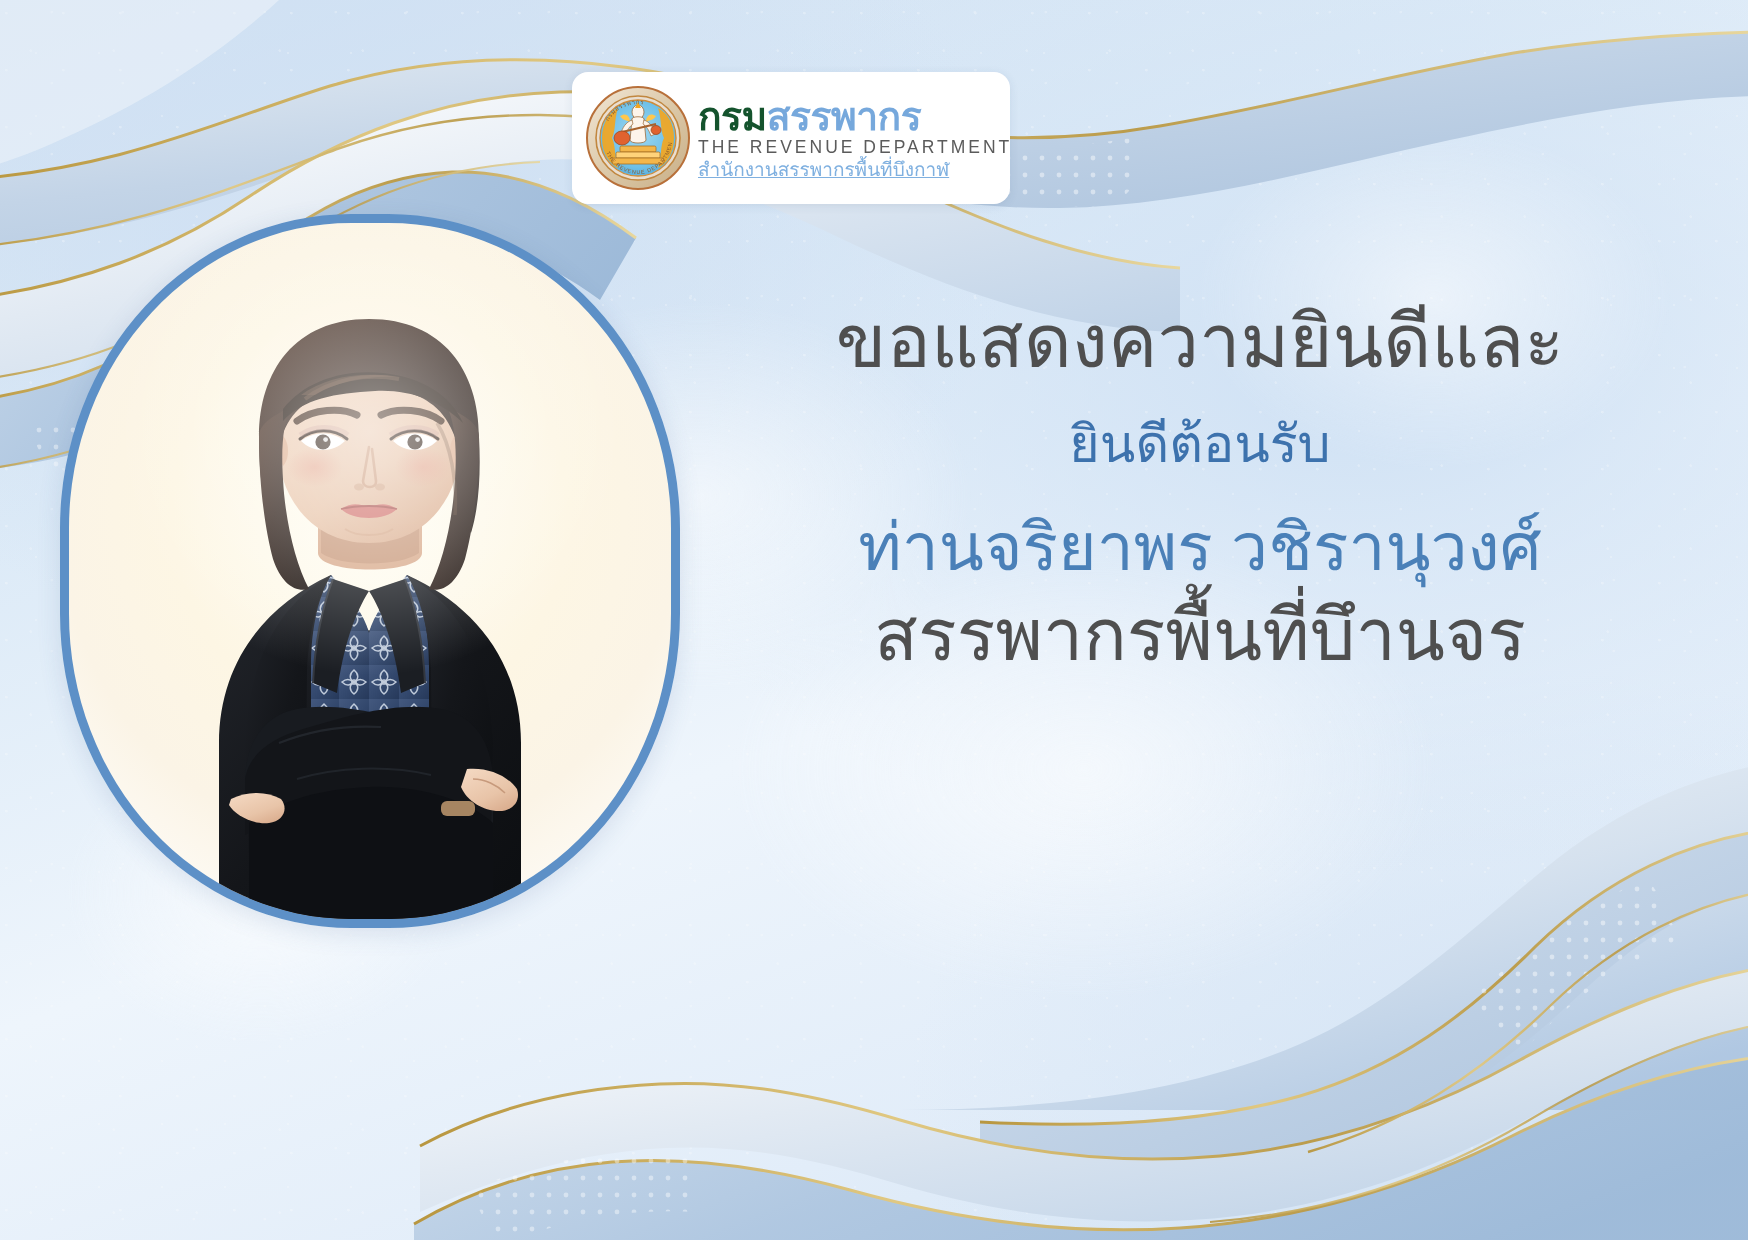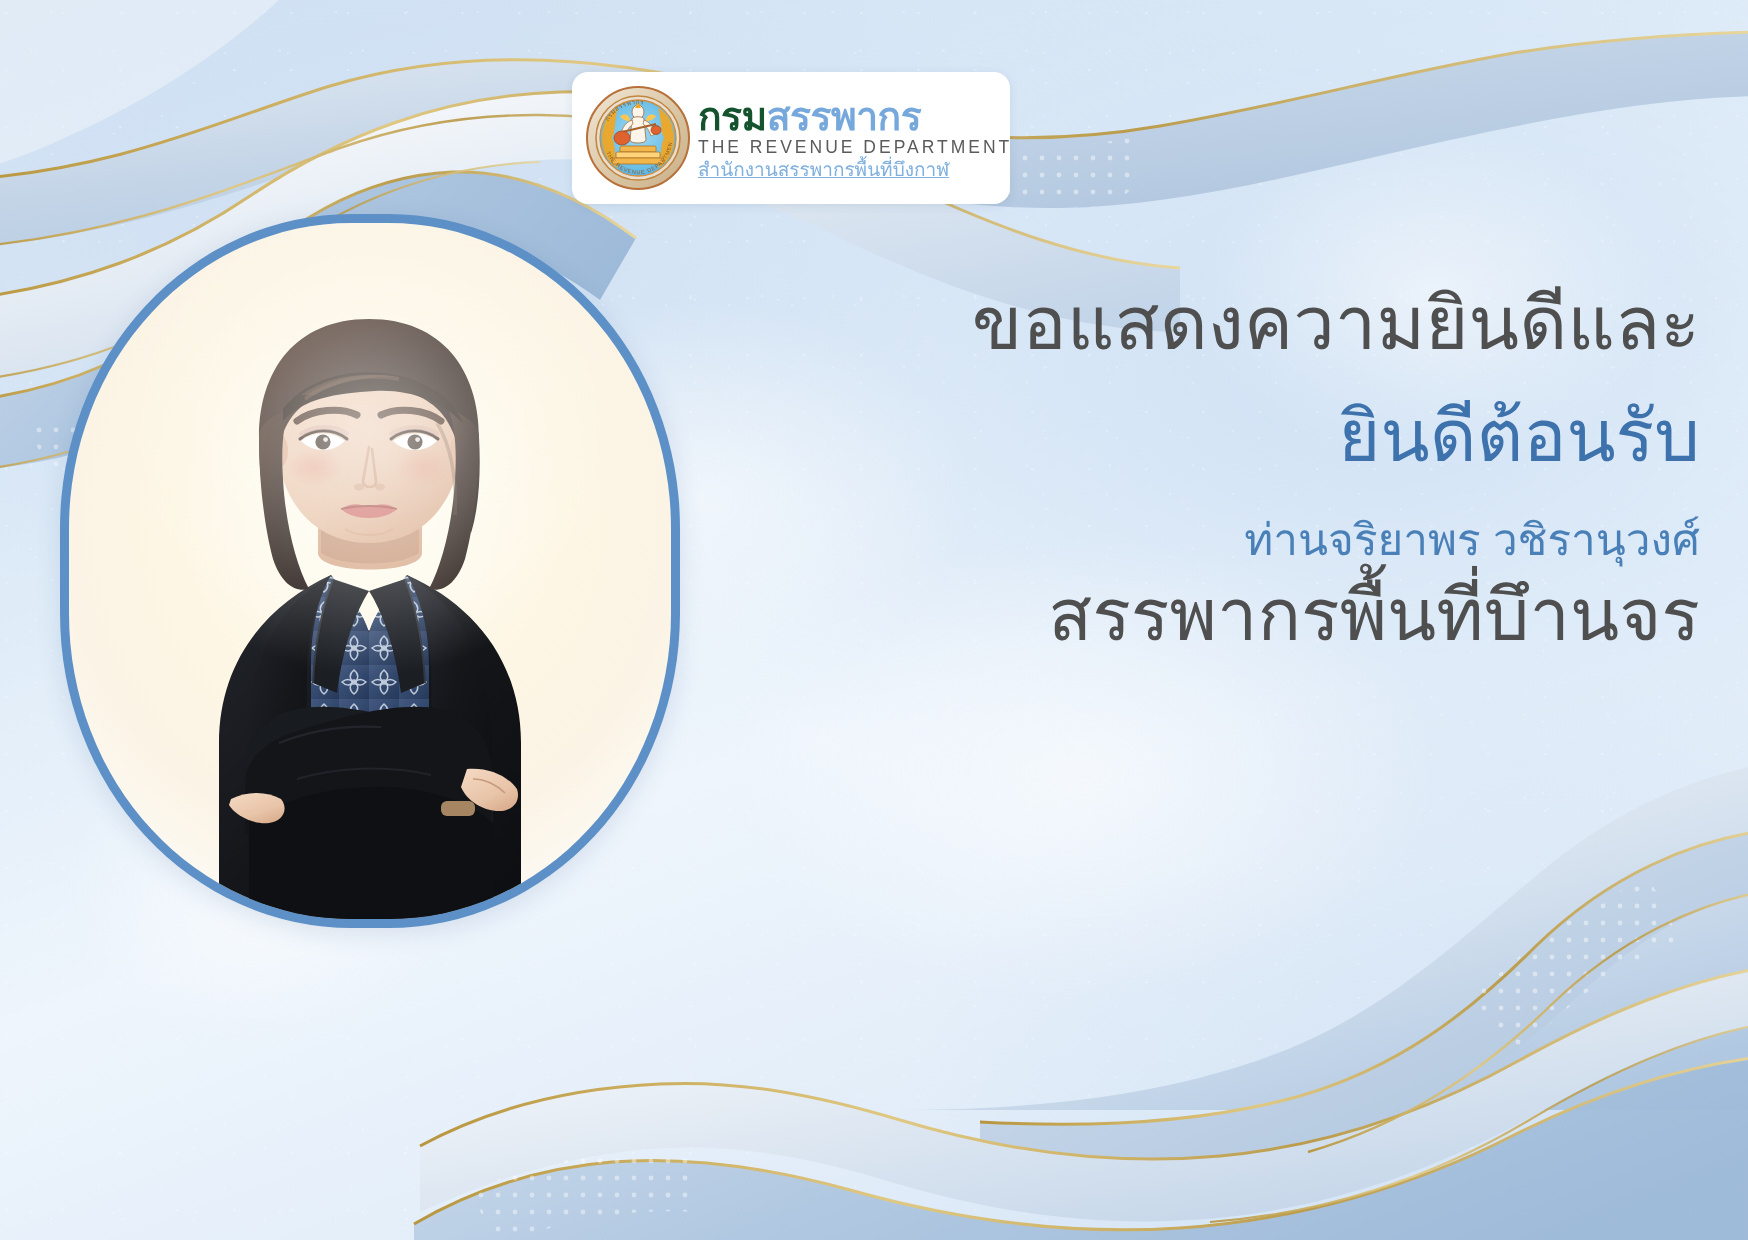--- a/index.html
+++ b/index.html
@@ -59,25 +59,25 @@
     background:radial-gradient(ellipse 78% 72% at 50% 42%, #fffdf2 0%, #fdf6e4 42%, #fbf4e6 66%, #ffffff 100%);
     overflow:hidden;box-shadow:0 6px 24px rgba(60,95,140,.14);
   }
   .portrait-frame::after{content:"";position:absolute;inset:0;
     background:radial-gradient(ellipse 60% 50% at 50% 30%, rgba(255,255,255,.55) 0%, rgba(255,255,255,0) 70%);}
 
   
   .person{position:absolute;left:0;top:0;width:100%;height:100%;}
 
   
-  .headlines{position:absolute;left:700px;top:284px;width:1000px;text-align:right;}
+  .headlines{position:absolute;left:700px;top:302px;width:1000px;text-align:center;}
   .hl{font-weight:400;line-height:1.08;white-space:nowrap;}
   .hl-1{font-size:74px;color:#4f4f4f;}
-  .hl-2{font-size:72px;color:#3d72ad;margin-top:34px;}
-  .hl-3{font-size:44px;color:#4a80b8;margin-top:40px;}
+  .hl-2{font-size:52px;color:#3d72ad;margin-top:34px;}
+  .hl-3{font-size:66px;color:#4a80b8;margin-top:40px;}
   .hl-4{font-size:72px;color:#4f4f4f;margin-top:14px;}
 </style>
 </head>
 <body>
 
 <div id="stage">
 
   <div class="bg-base"></div>
   <div class="bg-wash"></div>
   <div class="bg-grain"></div>

